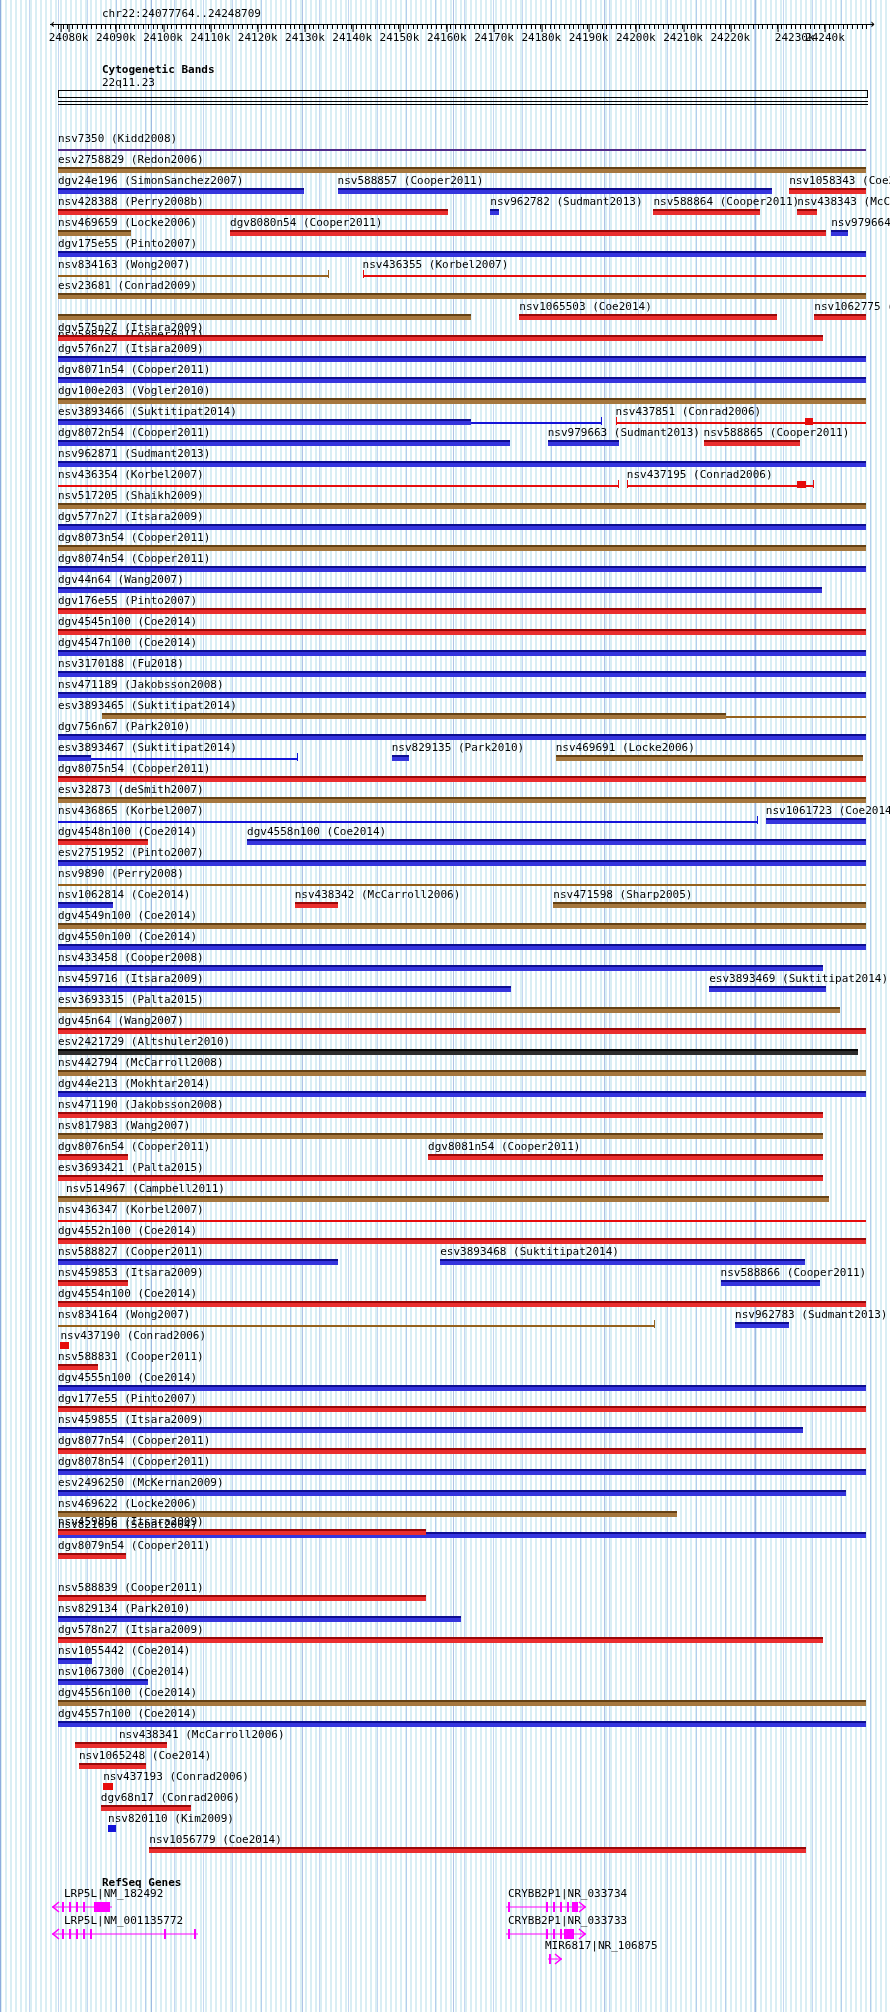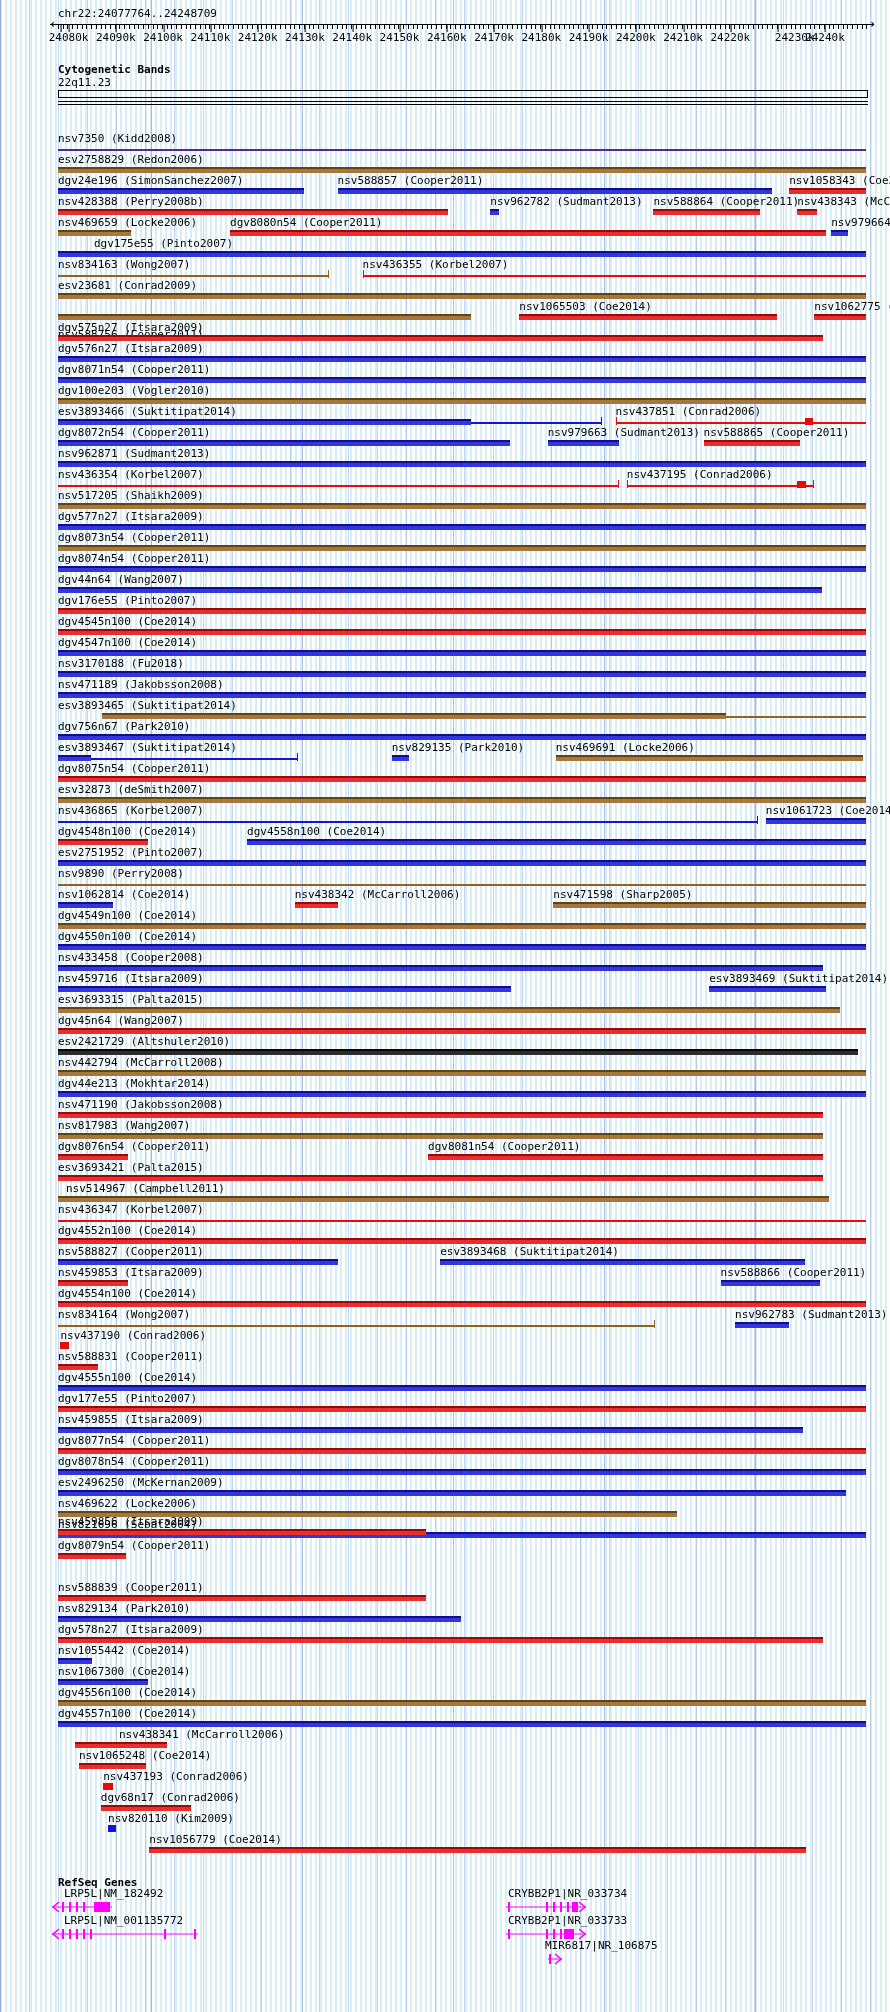--- a/index.html
+++ b/index.html
@@ -5,21 +5,21 @@
   html,body{margin:0;padding:0;}
   .screen{
     position:relative; width:890px; height:2012px; overflow:hidden;
     font-family:"DejaVu Sans Mono",monospace; color:#000;
     background:
       repeating-linear-gradient(90deg, rgba(110,145,210,.55) 0 1px, transparent 1px 151px),
       repeating-linear-gradient(90deg, rgba(150,182,230,.55) 0 1px, transparent 1px 29px),
       repeating-linear-gradient(90deg, #d9eef4 0 2px, #ffffff 2px 5px);
   }
   .abs{position:absolute;}
-  .mono11{font:11px/13px "DejaVu Sans Mono",monospace; white-space:pre;}
+  .mono11{font:11px/13px "DejaVu Sans Mono",monospace; white-space:pre;padding-left:44px;}
   .bold{font-weight:bold;}
   .ruler-title{left:58px; top:7px;}
   .ruler-base{left:50px; top:24px; width:824px; height:1px; background:#000;}
   .ruler-minor{left:58px; top:25px; width:812px; height:4px;
     background:repeating-linear-gradient(90deg,#000 0 1px,transparent 1px 4.727px);}
   .ruler-major{left:58px; top:25px; width:812px; height:7px;
     background:repeating-linear-gradient(90deg,#000 0 1px,transparent 1px 47.27px);
     background-position-x:10.6px;}
   .ruler-arrow{top:17px; font:12px "DejaVu Sans Mono",monospace; font-weight:bold;}
   .tick-label{position:absolute; top:31px; transform:translateX(-50%); font:11px "DejaVu Sans Mono",monospace; white-space:pre;}
@@ -105,21 +105,21 @@
       </div>
       <div class="vrow" style="top: 217px;">
         <span class="vlbl" style="left: 0px;">nsv469659 (Locke2006)</span>
         <div class="vbar" style="left: 0px; width: 72.72px; background-color: rgb(150, 97, 30);"></div>
         <span class="vlbl" style="left: 172.104px;">dgv8080n54 (Cooper2011)</span>
         <div class="vbar" style="left: 172.104px; width: 595.496px; background-color: rgb(230, 12, 12);"></div>
         <span class="vlbl" style="left: 773.256px;">nsv979664</span>
         <div class="vbar" style="left: 773.256px; width: 16.968px; background-color: rgb(20, 20, 216);"></div>
       </div>
       <div class="vrow" style="top: 238px;">
-        <span class="vlbl" style="left: 0px; margin-left: 36px;">dgv175e55 (Pinto2007)</span>
+        <span class="vlbl" style="left: 0px;">dgv175e55 (Pinto2007)</span>
         <div class="vbar" style="left: 0px; width: 808px; background-color: rgb(20, 20, 216);"></div>
       </div>
       <div class="vrow" style="top: 259px;">
         <span class="vlbl" style="left: 0px;">nsv834163 (Wong2007)</span>
         <div class="vline" style="left: 0px; width: 270.68px; background-color: rgb(150, 97, 30);"></div>
         <div class="vtick" style="left: 269.68px; background-color: rgb(150, 97, 30);"></div>
         <span class="vlbl" style="left: 304.616px;">nsv436355 (Korbel2007)</span>
         <div class="vline" style="left: 304.616px; width: 503.384px; background-color: rgb(230, 12, 12);"></div>
         <div class="vtick" style="left: 304.616px; background-color: rgb(230, 12, 12);"></div>
       </div>

